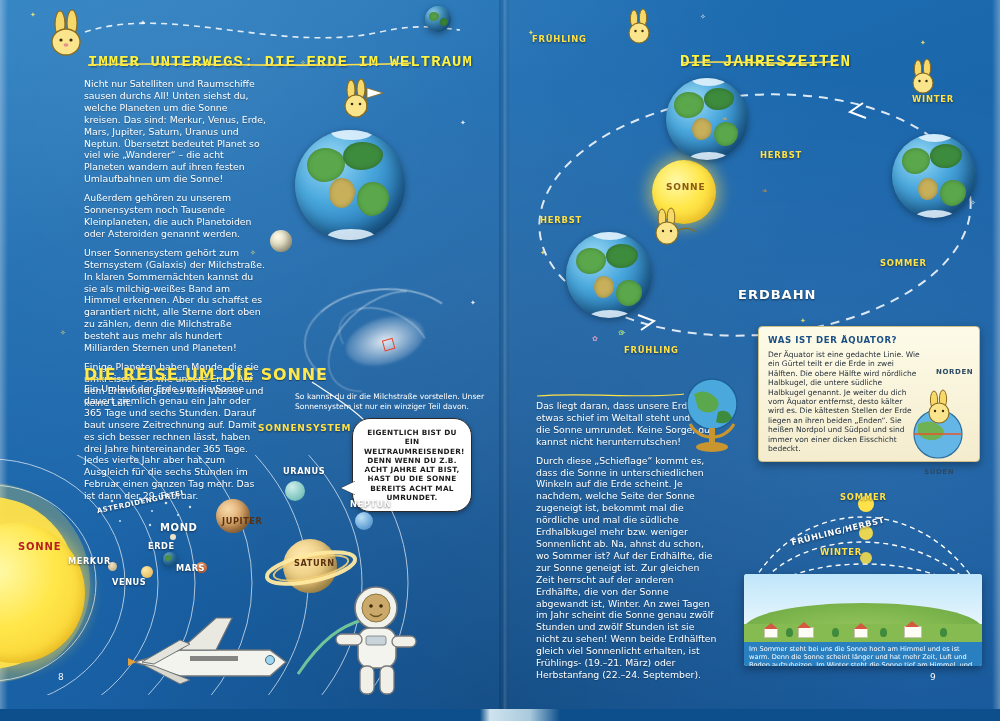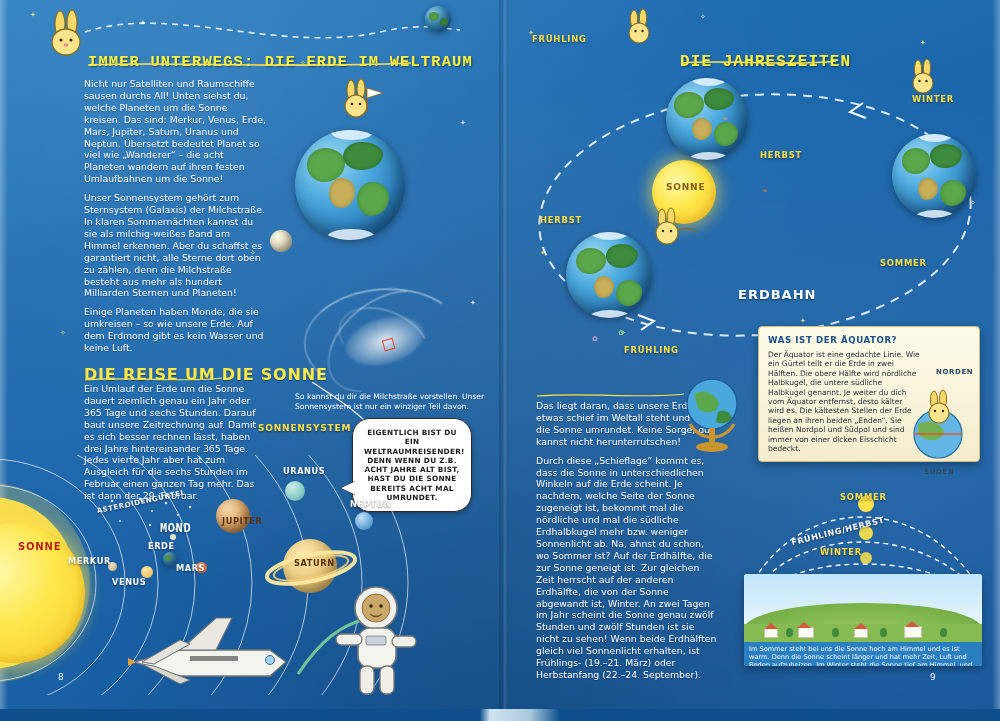--- a/index.html
+++ b/index.html
@@ -305,20 +305,21 @@
       <div class="land dark" style="left:15px; top:12px; width:8px; height:8px;"></div>
     </div>
 
     <h1 class="handtitle" style="left:88px; top:43px; font-size:15.5px;">IMMER UNTERWEGS: DIE ERDE IM WELTRAUM</h1>
     <svg class="svgwrap" style="left:86px; top:60px;" width="330" height="8">
       <path d="M2 5 C 80 1, 200 9, 325 3" stroke="#ffe24a" stroke-width="1.6" fill="none"></path>
     </svg>
 
     <div class="body-text" style="left:84px; top:78px; width:182px;">
       <p>Nicht nur Satelliten und Raumschiffe sausen durchs All! Unten siehst du, welche Planeten um die Sonne kreisen. Das sind: Merkur, Venus, Erde, Mars, Jupiter, Saturn, Uranus und Neptun. Übersetzt bedeutet Planet so viel wie „Wanderer“ – die acht Planeten wandern auf ihren festen Umlaufbahnen um die Sonne!</p>
+      <p>Außerdem gehören zu unserem Sonnensystem noch Tausende Kleinplaneten, die auch Planetoiden oder Asteroiden genannt werden.</p>
       <p>Unser Sonnensystem gehört zum Sternsystem (Galaxis) der Milchstraße. In klaren Sommernächten kannst du sie als milchig-weißes Band am Himmel erkennen. Aber du schaffst es garantiert nicht, alle Sterne dort oben zu zählen, denn die Milchstraße besteht aus mehr als hundert Milliarden Sternen und Planeten!</p>
       <p>Einige Planeten haben Monde, die sie umkreisen – so wie unsere Erde. Auf dem Erdmond gibt es kein Wasser und keine Luft.</p>
     </div>
 
     <div class="subhead" style="left:84px; top:365px;">DIE REISE UM DIE SONNE</div>
     <svg class="svgwrap" style="left:84px; top:376px;" width="140" height="6">
       <path d="M1 4 C 40 0, 100 7, 138 2" stroke="#ffe24a" stroke-width="1.2" fill="none"></path>
     </svg>
 
     <div class="body-text" style="left:84px; top:383px; width:182px;">
@@ -406,21 +407,21 @@
 
     <div class="circle" style="left:141px; top:566px; width:12px; height:12px; background:radial-gradient(circle at 35% 30%,#ffe9a8,#e0b14a);"></div>
     <div class="label-white" style="left:112px; top:565px;margin-top:12px;">VENUS</div>
 
     <div class="circle earth" style="left:163px; top:552px; width:14px; height:14px;">
       <div class="land" style="left:2px; top:3px; width:6px; height:6px;"></div>
     </div>
     <div class="label-white" style="left:148px; top:541px;">ERDE</div>
 
     <div class="circle" style="left:170px; top:534px; width:6px; height:6px; background:#ece4c8;"></div>
-    <div class="label-white" style="left:160px; top:522px; font-size:12px;font-family:Liberation Mono, monospace;">MOND</div>
+    <div class="label-white" style="left:160px; top:522px; font-size:10px;">MOND</div>
 
     <div class="circle" style="left:196px; top:562px; width:11px; height:11px; background:radial-gradient(circle at 35% 30%,#f3a06a,#b65428);"></div>
     <div class="label-white" style="left:176px; top:563px;">MARS</div>
 
     <div class="label-white" style="left:96px; top:498px; font-size:7px; transform:rotate(-12deg);">ASTEROIDENGÜRTEL</div>
 
     <div class="circle" style="left:216px; top:499px; width:34px; height:34px; background:radial-gradient(circle at 35% 30%,#f6d9a9,#d79c5c 60%,#a96f36 100%); box-shadow: inset -4px -5px 9px rgba(0,0,0,0.35);"></div>
     <div class="label-white" style="left:222px; top:516px; color:#5a3110; text-shadow:none;">JUPITER</div>
 
     <div class="circle" style="left:283px; top:539px; width:54px; height:54px; background:radial-gradient(circle at 35% 30%,#ffe9b0,#e7c473 60%,#bb9242 100%); box-shadow: inset -5px -6px 12px rgba(0,0,0,0.3);"></div>

